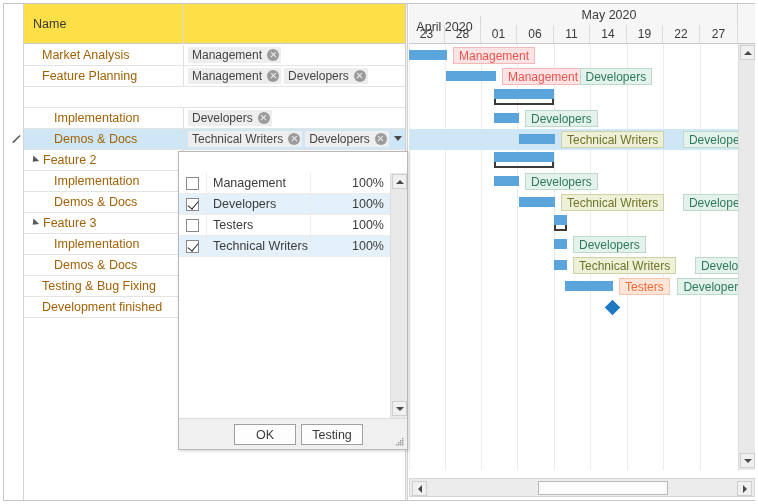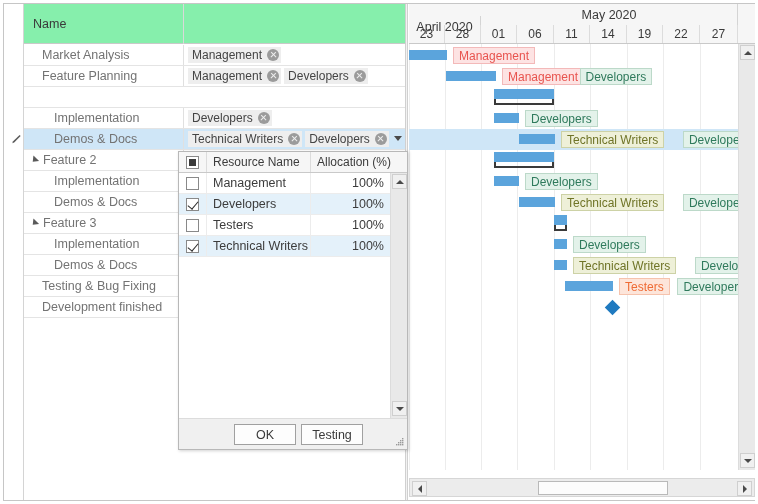--- a/index.html
+++ b/index.html
@@ -35,21 +35,21 @@
   }
   .grid-gutter {
     position: absolute; left: 0; top: 0;
     width: 20px; height: 496px;
     background: #ffffff;
     border-right: 1px solid #d4d4d4;
   }
   .grid-header {
     position: absolute; left: 20px; top: 0;
     width: 384px; height: 40px;
-    background: #86efac;
+    background: #fde047;
     border-bottom: 1px solid #c9c9c9;
   }
   .hdr-cell {
     position: absolute; top: 0; height: 40px;
     display: flex; align-items: center;
     padding-left: 9px;
     font-size: 12.5px; color: #3a3a3a;
   }
   .hdr-name { left: 0; width: 160px; border-right: 1px solid #d9d9d9; }
   .hdr-res  { left: 160px; width: 224px; }
@@ -58,21 +58,21 @@
     position: absolute; left: 20px;
     width: 384px; height: 21px;
     border-bottom: 1px solid #e4e4e4;
   }
   .row.sel { background: #cfe6f7; }
   .cell-name {
     position: absolute; left: 0; top: 0;
     width: 160px; height: 20px;
     border-right: 1px solid #e0e0e0;
     display: flex; align-items: center;
-    font-size: 12.5px; color: #737373;
+    font-size: 12.5px; color: #a16207;
     white-space: nowrap; overflow: hidden;
   }
   .cell-res {
     position: absolute; left: 160px; top: 0;
     width: 224px; height: 20px;
     display: flex; align-items: center;
     padding-left: 4px; gap: 3px;
     white-space: nowrap; overflow: hidden;
   }
   .indent0 { padding-left: 8px; }
@@ -629,27 +629,20 @@
     <div class="sb-btn" style="left:2px;top:2px">
       <span class="sb-arrow arr-lf"></span>
     </div>
     <div class="hs-thumb"></div>
     <div class="sb-btn" style="left:327px;top:2px">
       <span class="sb-arrow arr-rt"></span>
     </div>
   </div>
 
   <div id="dropdown">
-    <div class="dd-head">
-      <div class="dd-h-chk">
-        <span class="chk indet"></span>
-      </div>
-      <div class="dd-h-name">Resource Name</div>
-      <div class="dd-h-alloc">Allocation (%)</div>
-    </div>
 
     <div id="dd-rows">
         <div class="dd-row" style="top: 21px;">
           <div class="dd-c-chk">
             <span class="chk"></span>
           </div>
           <div class="dd-c-name">Management</div>
           <div class="dd-c-alloc">100%</div>
         </div>
         <div class="dd-row on" style="top: 42px;">

